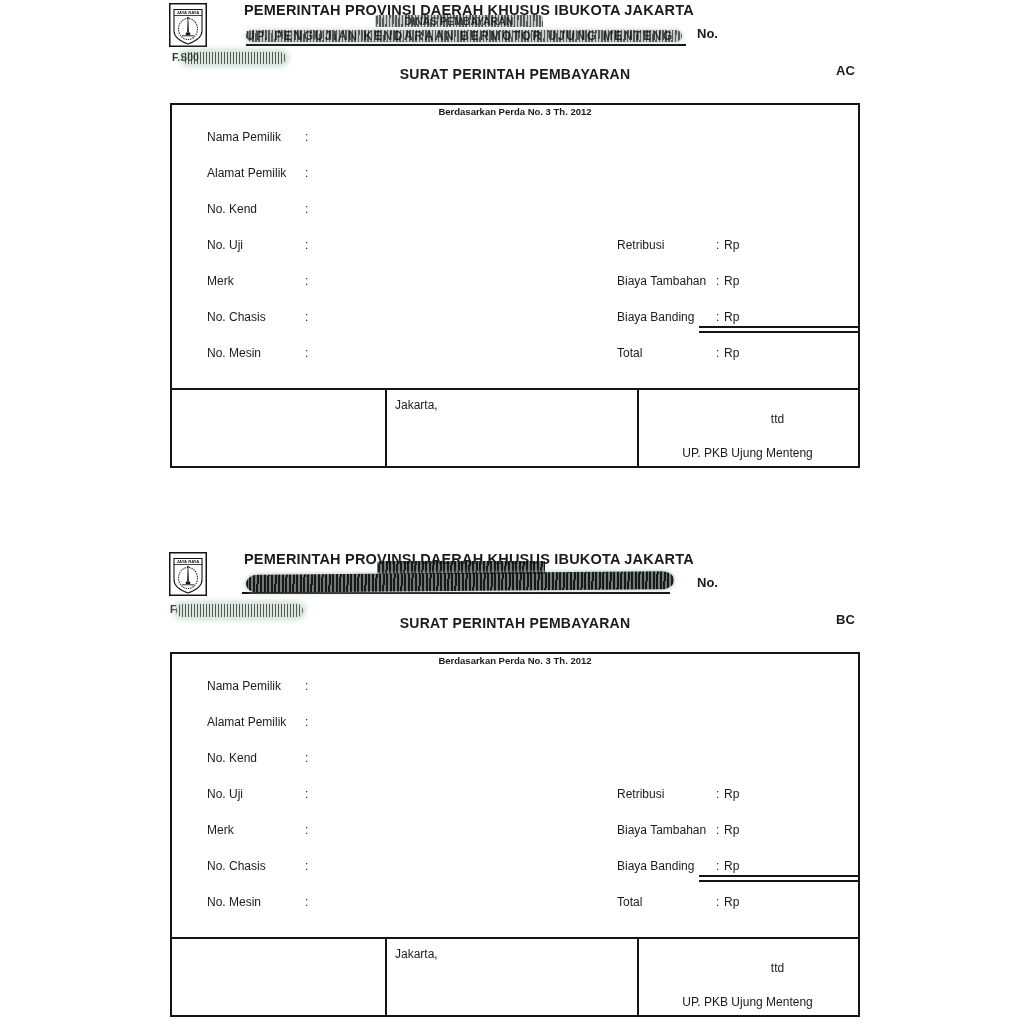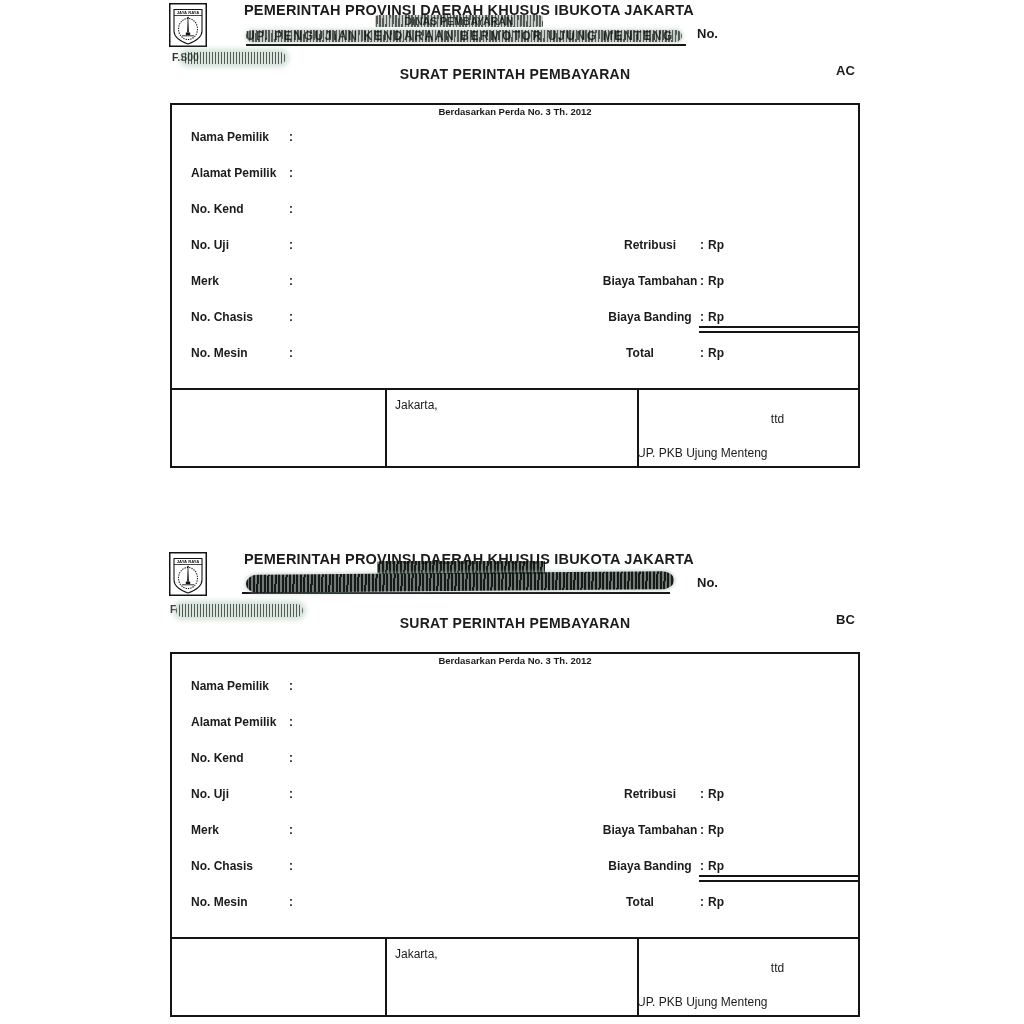--- a/index.html
+++ b/index.html
@@ -37,38 +37,38 @@
   .scrib.partial{opacity:.8;}
   .scrib.heavy{background:repeating-linear-gradient(92deg,
         rgba(12,16,14,.96) 0 2px, rgba(60,72,66,.72) 2px 3.6px);}
   .scrib.wavy{border-radius:14px/60%;transform:rotate(-.5deg);}
   .scrib.green{background:repeating-linear-gradient(90deg,
         rgba(40,50,45,.8) 0 1.5px, rgba(150,180,158,.35) 1.5px 3px);
      box-shadow:0 0 5px 3px rgba(166,198,175,.5);}
   
   .box{position:absolute;left:170px;top:103px;width:690px;height:365px;
        border:2px solid #151515;box-sizing:border-box;}
-  .frow,.arow{position:absolute;left:0;width:100%;height:14px;font-size:12px;line-height:14px;font-weight:bold;}
+  .frow,.arow{position:absolute;left:16px;width:100%;height:14px;font-size:12px;line-height:14px;}
   .flabel{position:absolute;left:19px;}
   .fcolon{position:absolute;left:117px;}
   .fvalue{position:absolute;left:130px;}
-  .alabel{position:absolute;left:429px;width:98px;box-sizing:border-box;text-align:center;}
+  .alabel{position:absolute;left:429px;width:98px;box-sizing:border-box;}
   .alabel.total{padding-right:20px;}
   .acolon{position:absolute;left:528px;}
   .acurr{position:absolute;left:536px;}
   .avalue{position:absolute;left:560px;}
   .dbl-line{position:absolute;left:527px;right:0;top:221px;height:3px;
        border-top:2px solid #151515;border-bottom:2px solid #151515;}
   .hdiv{position:absolute;left:0;right:0;top:283px;height:2px;background:#151515;}
   .vdiv{position:absolute;top:285px;bottom:0;width:2px;background:#151515;}
   .vdiv.v1{left:213px;}
   .vdiv.v2{left:465px;}
   .place-line{position:absolute;left:223px;top:293px;font-size:12px;}
   .ttd{position:absolute;left:479px;right:0;top:307px;text-align:center;font-size:12px;padding-left:46px;}
-  .signatory{position:absolute;left:465px;right:0;top:341px;font-size:12px;}
+  .signatory{position:absolute;left:465px;right:0;top:341px;text-align:center;font-size:12px;}
 </style>
 </head>
 <body>
 
 <section class="form" style="top:0">
 
   <div class="logo">
     <svg width="38" height="44" viewBox="0 0 38 44">
       <rect x="0.75" y="0.75" width="36.5" height="42.5" fill="#fff" stroke="#141414" stroke-width="1.5"></rect>
       <path d="M5 6.5 H33 V28 Q33 36 19 41 Q5 36 5 28 Z" fill="none" stroke="#141414" stroke-width="1.1"></path>

